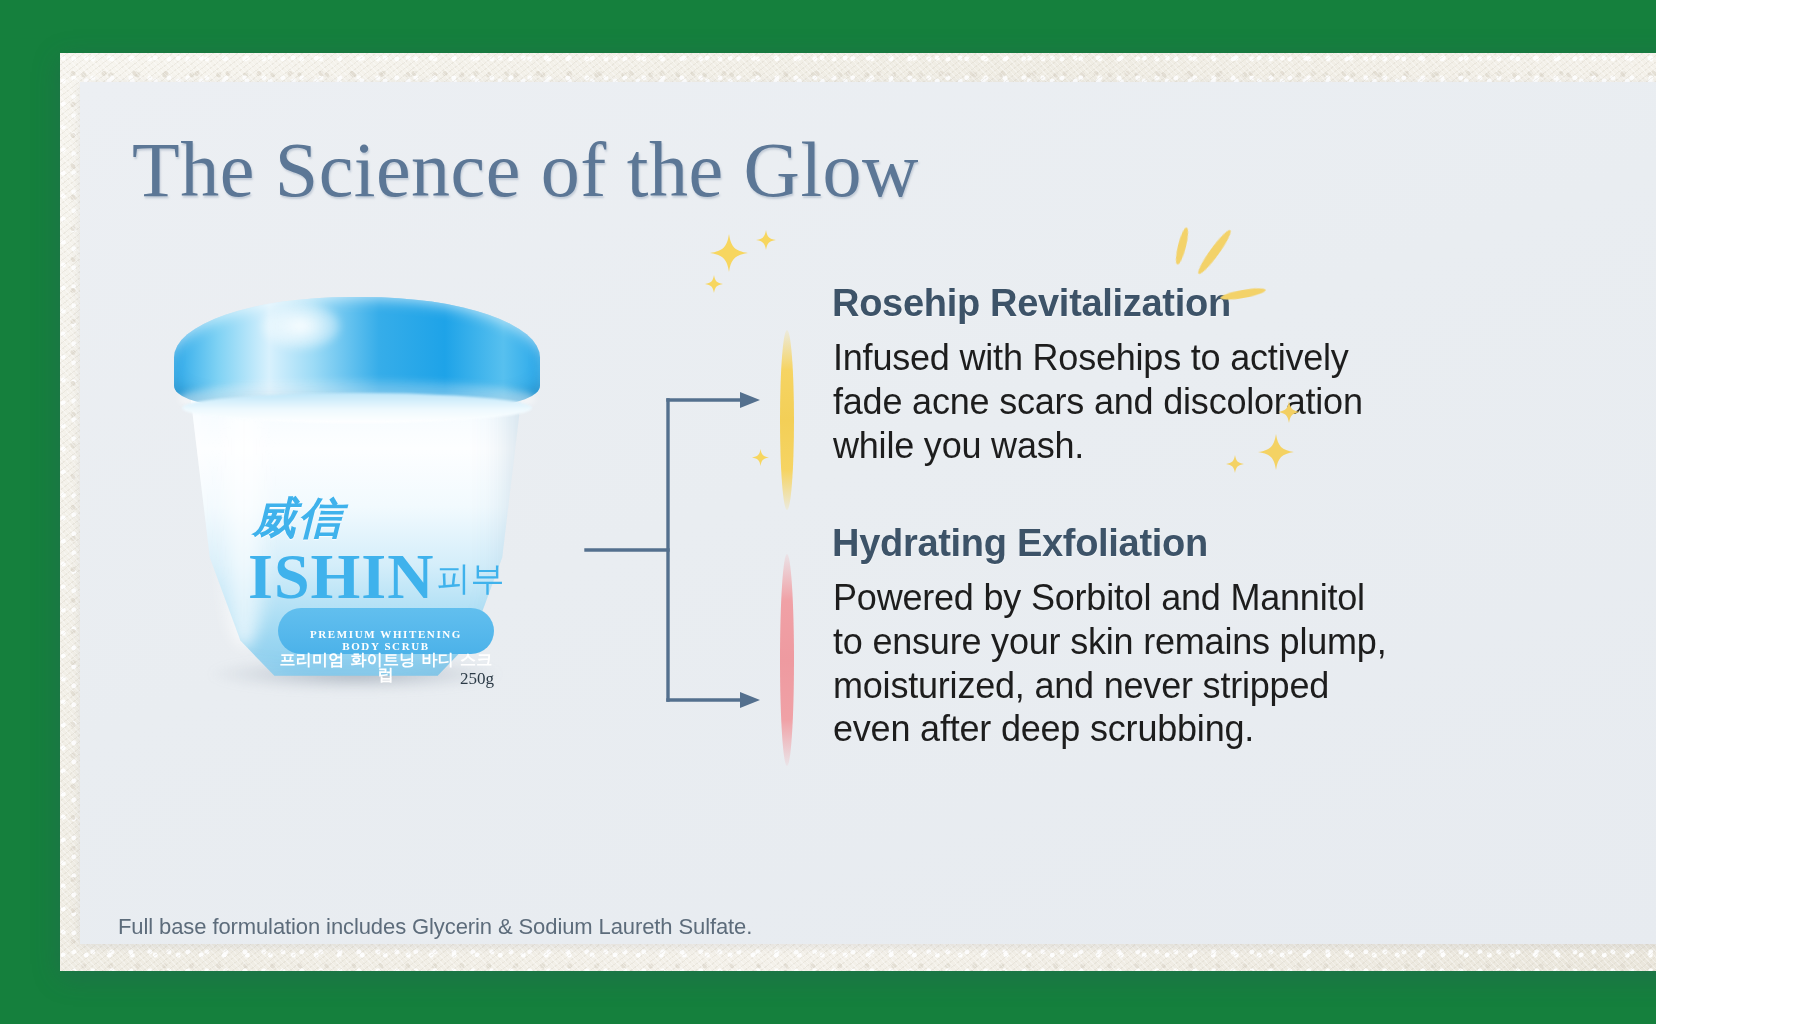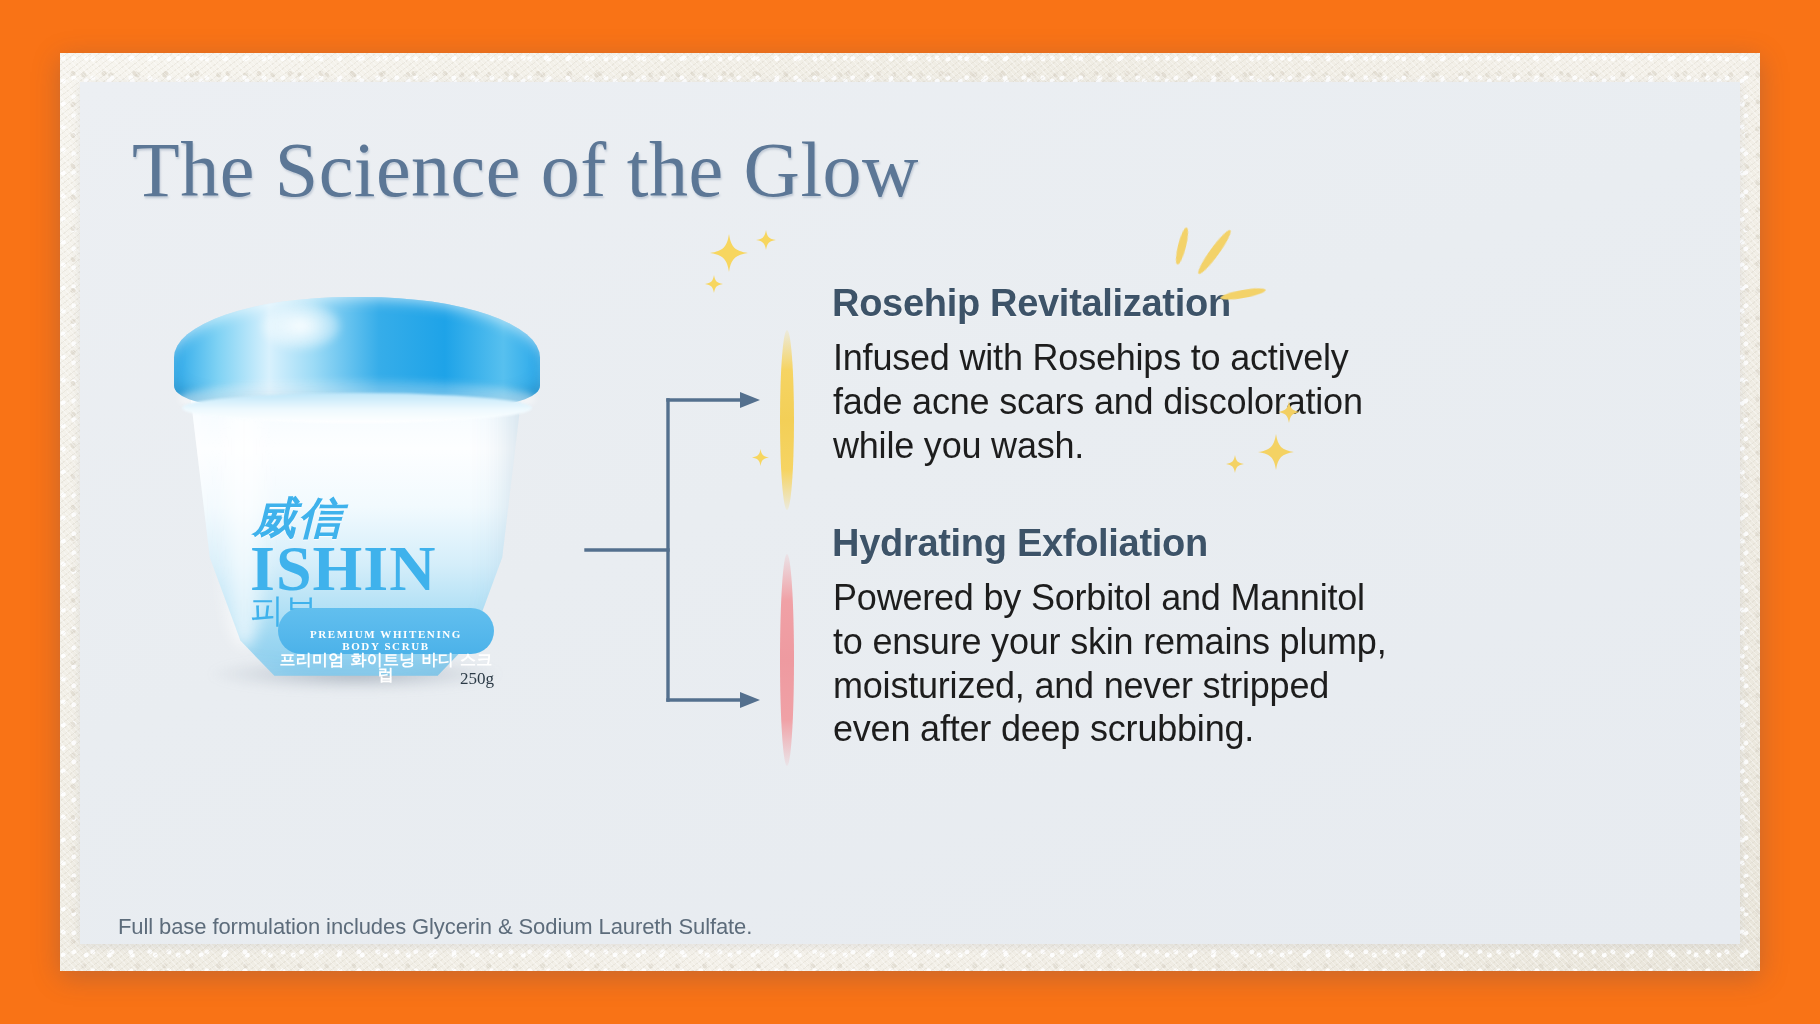--- a/index.html
+++ b/index.html
@@ -10,23 +10,23 @@
   body {
     width: 1820px;
     height: 1024px;
     overflow: hidden;
     font-family: "Liberation Sans", sans-serif;
   }
 
   
   #canvas {
     position: relative;
-    width: 1820px;
+    width: 1656px;
     height: 1024px;
-    background: #f97316;
+    background: #15803d;
     overflow: hidden;
   }
 
   
   #paper-frame {
     position: absolute;
     left: 60px;
     top: 53px;
     width: 1700px;
     height: 918px;
@@ -185,24 +185,23 @@
     font-size: 44px;
     font-weight: 700;
     color: #3fb2ec;
     letter-spacing: 2px;
     text-shadow: 0 1px 1px rgba(255,255,255,0.8);
     font-style: italic;
   }
   #brand-row {
     position: absolute;
     left: 148px;
-    top: 240px;
+    top: 248px;
     display: flex;
     align-items: baseline;
-    flex-direction: column;
   }
   #brand-latin {
     font-family: "Liberation Serif", "DejaVu Serif", serif;
     font-size: 64px;
     font-weight: 700;
     color: #3fb2ec;
     letter-spacing: 1px;
     line-height: 1;
   }
   #brand-kr {

